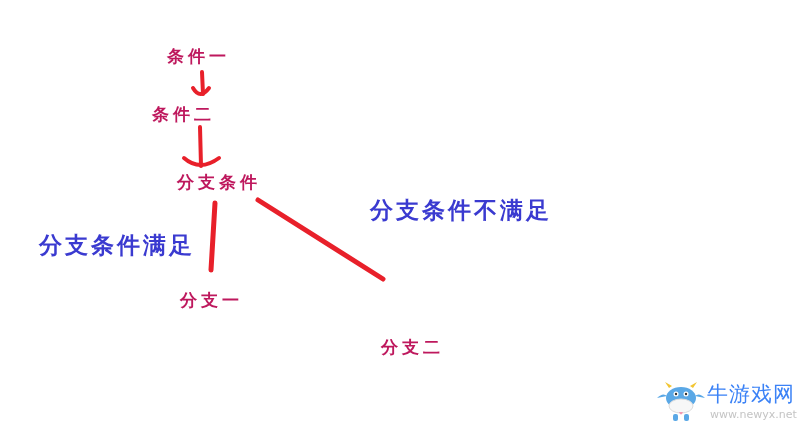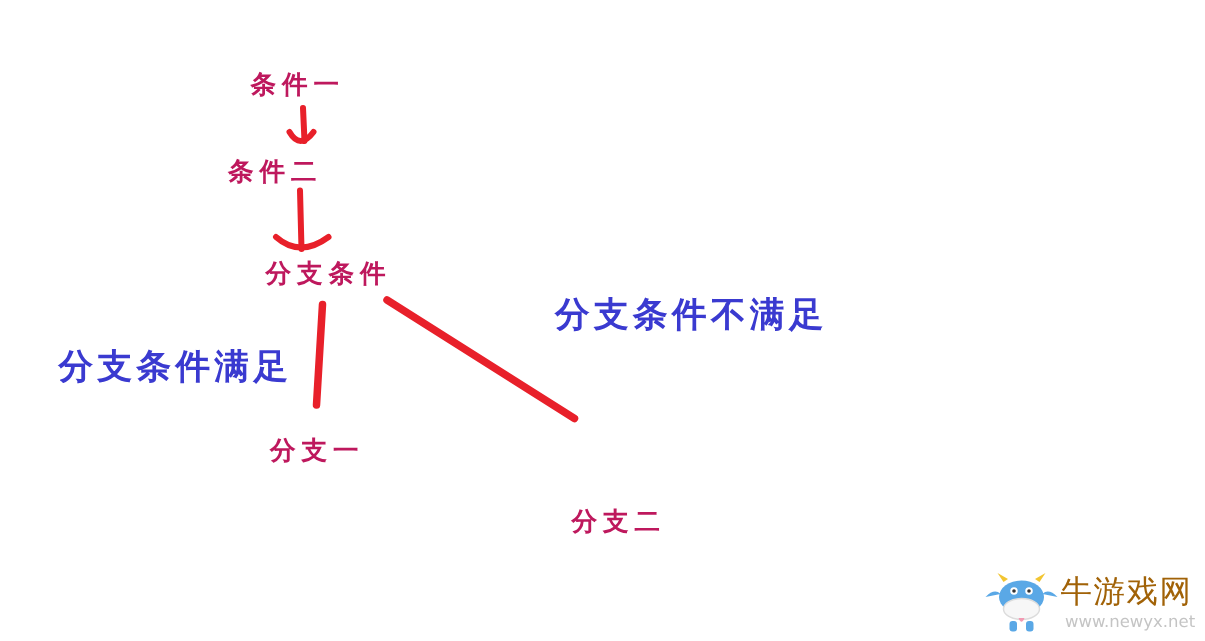--- a/index.html
+++ b/index.html
@@ -2,21 +2,21 @@
 <html><head>
 <meta charset="utf-8">
 <style>
   html, body { margin: 0; padding: 0; }
   body { width: 803px; height: 427px; background: #ffffff; position: relative; overflow: hidden;
          font-family: "DejaVu Serif", serif; }
   .node { position: absolute; font-size: 17px; font-weight: bold; color: #be185d; letter-spacing: 4px; white-space: nowrap; }
   .note { position: absolute; font-size: 23px; color: #3a3ad0; letter-spacing: 3px; line-height: 27px; white-space: nowrap; font-weight: bold; }
   svg.arrows { position: absolute; left: 0; top: 0; }
   .wm { position: absolute; left: 655px; top: 378px; width: 148px; height: 46px; }
-  .wm-title { position: absolute; left: 52px; top: 2px; font-family: "DejaVu Sans", sans-serif; font-size: 21px; color: #a16207; letter-spacing: 1px; }
+  .wm-title { position: absolute; left: 52px; top: 2px; font-family: "DejaVu Sans", sans-serif; font-size: 21px; color: #3b82f6; letter-spacing: 1px; }
   .wm-url { position: absolute; left: 55px; top: 30px; font-family: "DejaVu Sans", sans-serif; font-size: 11px; color: #c4c4c4; text-align: center; }
 </style>
 </head>
 <body>
 
 <svg class="arrows" width="803" height="427">
 
   <g stroke="#e8202a" stroke-width="4" fill="none" stroke-linecap="round">
     <path d="M202 72 L203 94"></path>
     <path d="M193 88 Q200 100 209 88"></path>

